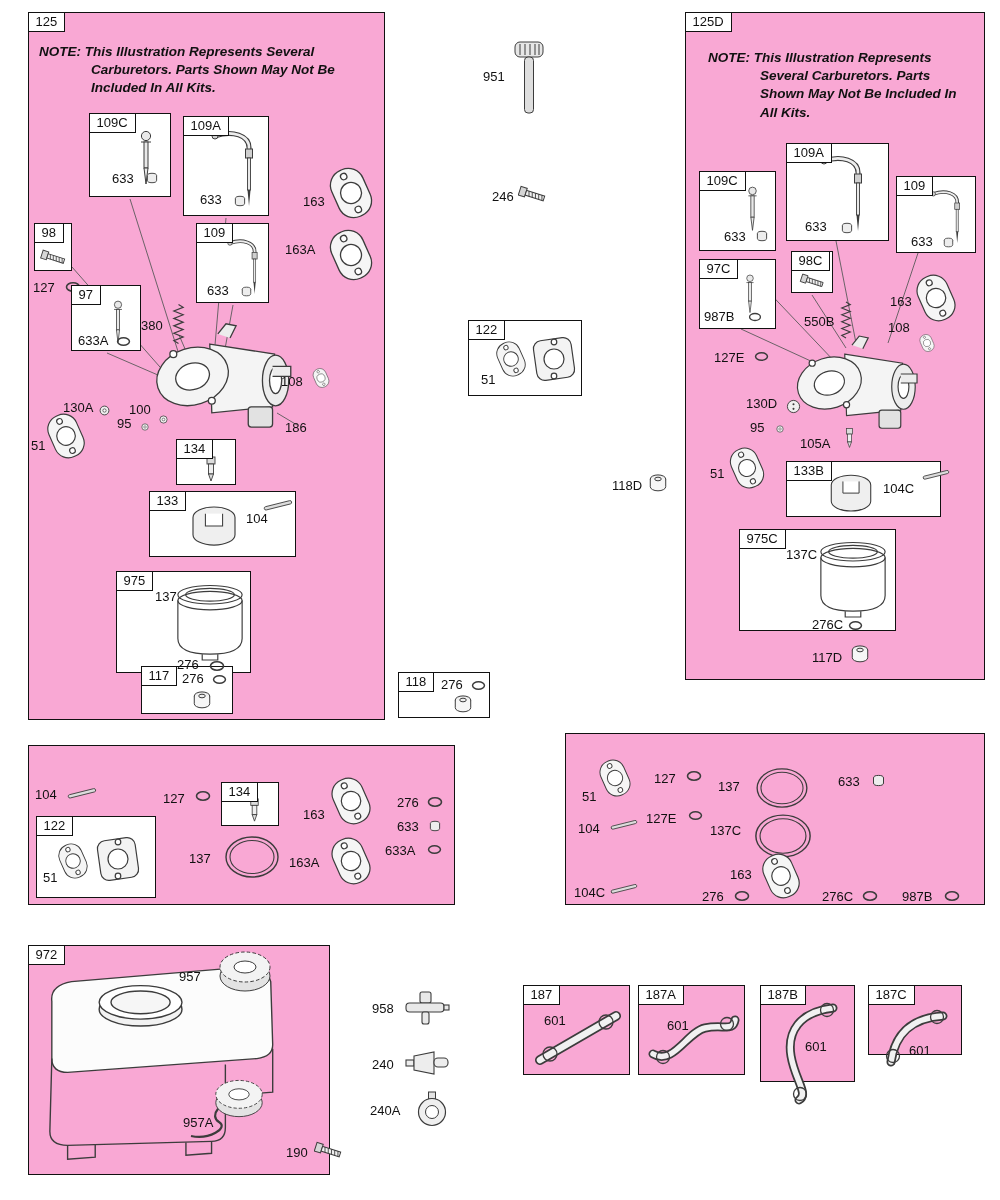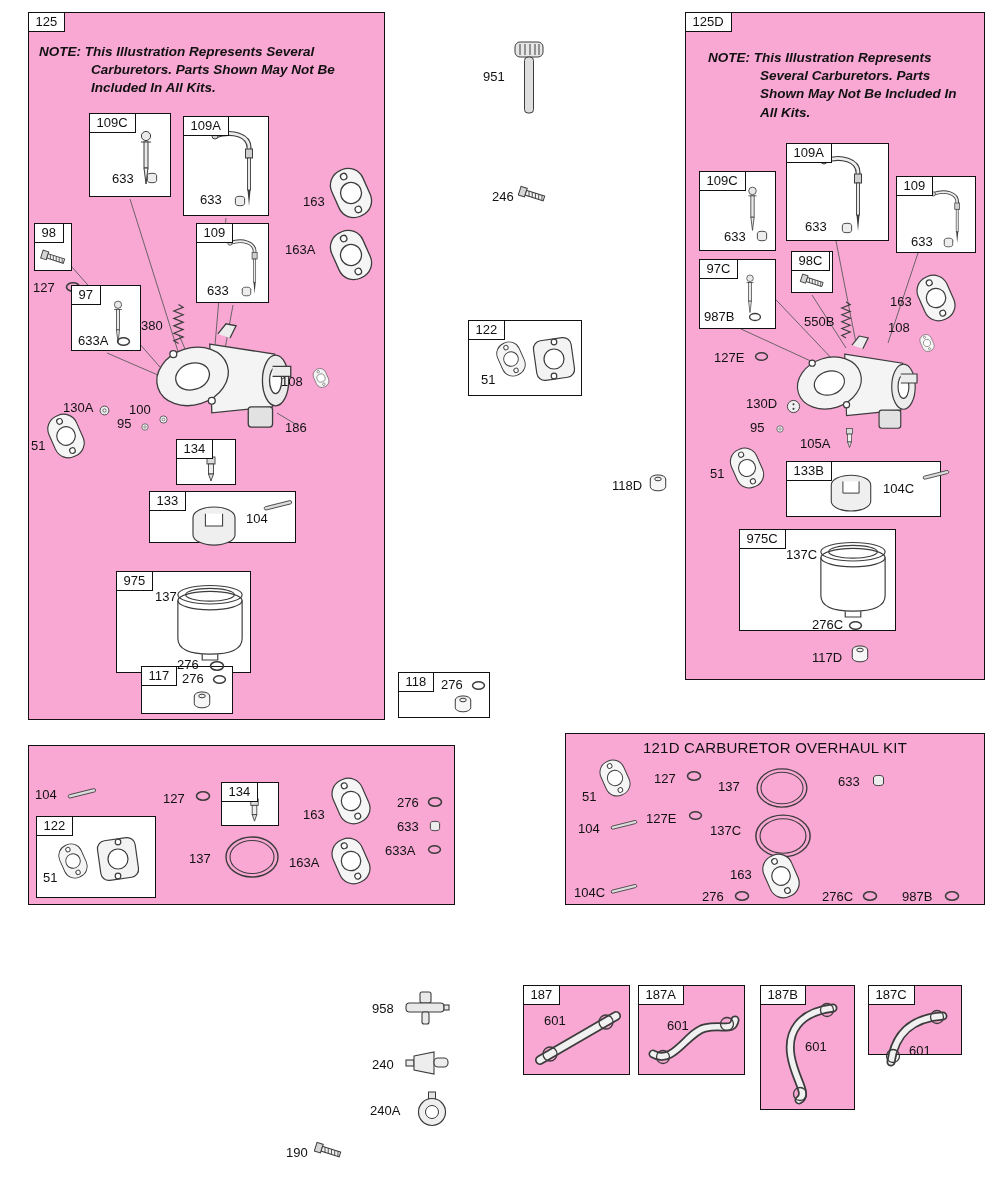--- a/index.html
+++ b/index.html
@@ -320,21 +320,21 @@
         <use href="#sym-gasket" width="100%" height="100%"></use>
       </svg>
 
     <div class="subbox" style="left:147px;top:426px;width:60px;height:46px">
       <div class="tag">134</div>
       <svg class="draw" width="14" height="26" style="left:27px;top:16px">
           <use href="#sym-jet" width="100%" height="100%"></use>
         </svg>
     </div>
 
-    <div class="subbox" style="left:120px;top:478px;width:147px;height:52px">
+    <div class="subbox" style="left:120px;top:478px;width:147px;height:66px">
       <div class="tag">133</div>
       <svg class="draw" width="56" height="42" style="left:36px;top:14px">
           <use href="#sym-float" width="100%" height="100%"></use>
         </svg>
       <div class="callout" style="left:96px;top:20px">104</div>
       <svg class="draw" width="32" height="15" style="left:112px;top:6px">
           <use href="#sym-pin" width="100%" height="100%"></use>
         </svg>
     </div>
 
@@ -586,21 +586,20 @@
     <svg class="draw" width="58" height="46" style="left:194px;top:88px">
         <use href="#sym-ring" width="100%" height="100%"></use>
       </svg>
     <div class="callout" style="left:260px;top:110px">163A</div>
     <svg class="draw" width="48" height="54" style="left:298px;top:88px">
         <use href="#sym-gasket" width="100%" height="100%"></use>
       </svg>
   </div>
 
   <div class="panel" style="left:565px;top:733px;width:420px;height:172px">
-    <div class="kit-title">121D CARBURETOR OVERHAUL KIT</div>
 
     <div class="callout" style="left:16px;top:56px">51</div>
     <svg class="draw" width="38" height="52" style="left:30px;top:18px">
         <use href="#sym-gasket" width="100%" height="100%"></use>
       </svg>
 
     <div class="callout" style="left:88px;top:38px">127</div>
     <svg class="draw" width="16" height="12" style="left:120px;top:36px">
         <use href="#sym-oring" width="100%" height="100%"></use>
       </svg>
@@ -647,20 +646,37 @@
     <div class="callout" style="left:256px;top:156px">276C</div>
     <svg class="draw" width="16" height="12" style="left:296px;top:156px">
         <use href="#sym-oring" width="100%" height="100%"></use>
       </svg>
     <div class="callout" style="left:336px;top:156px">987B</div>
     <svg class="draw" width="16" height="12" style="left:378px;top:156px">
         <use href="#sym-oring" width="100%" height="100%"></use>
       </svg>
   </div>
 
+  <div class="panel" style="left:28px;top:945px;width:302px;height:230px">
+    <div class="tag">972</div>
+    <svg class="draw" width="288" height="212" style="left:8px;top:12px">
+        <use href="#sym-tank" width="100%" height="100%"></use>
+      </svg>
+    <div class="callout" style="left:150px;top:24px">957</div>
+    <svg class="draw" width="56" height="48" style="left:188px;top:2px">
+        <use href="#sym-cap" width="100%" height="100%"></use>
+      </svg>
+    <svg class="draw" width="70" height="46" style="left:150px;top:152px">
+      <path d="M60 6 C 40 2, 30 18, 40 24 S 30 42, 12 38" fill="none" stroke="#3c3c3c" stroke-width="2.2"></path>
+    </svg>
+    <div class="callout" style="left:154px;top:170px">957A</div>
+    <svg class="draw" width="52" height="46" style="left:184px;top:130px">
+        <use href="#sym-cap" width="100%" height="100%"></use>
+      </svg>
+  </div>
 
   <div class="callout" style="left:372px;top:1002px">958</div>
   <svg class="draw" width="48" height="38" style="left:402px;top:990px">
       <use href="#sym-valve958" width="100%" height="100%"></use>
     </svg>
 
   <div class="callout" style="left:372px;top:1058px">240</div>
   <svg class="draw" width="48" height="30" style="left:404px;top:1048px">
       <use href="#sym-filter240" width="100%" height="100%"></use>
     </svg>
@@ -684,21 +700,21 @@
   </div>
 
   <div class="panel" style="left:638px;top:985px;width:107px;height:90px">
     <div class="tag">187A</div>
     <div class="callout" style="left:28px;top:33px">601</div>
     <svg class="draw" width="100" height="70" style="left:4px;top:16px">
         <use href="#sym-hose-s" width="100%" height="100%"></use>
       </svg>
   </div>
 
-  <div class="panel" style="left:760px;top:985px;width:95px;height:125px">
+  <div class="panel" style="left:760px;top:985px;width:95px;height:97px">
     <div class="tag">187B</div>
     <div class="callout" style="left:44px;top:54px">601</div>
     <svg class="draw" width="80" height="110" style="left:8px;top:12px">
         <use href="#sym-hose-l" width="100%" height="100%"></use>
       </svg>
   </div>
 
   <div class="panel" style="left:868px;top:985px;width:94px;height:70px">
     <div class="tag">187C</div>
     <div class="callout" style="left:40px;top:58px">601</div>

